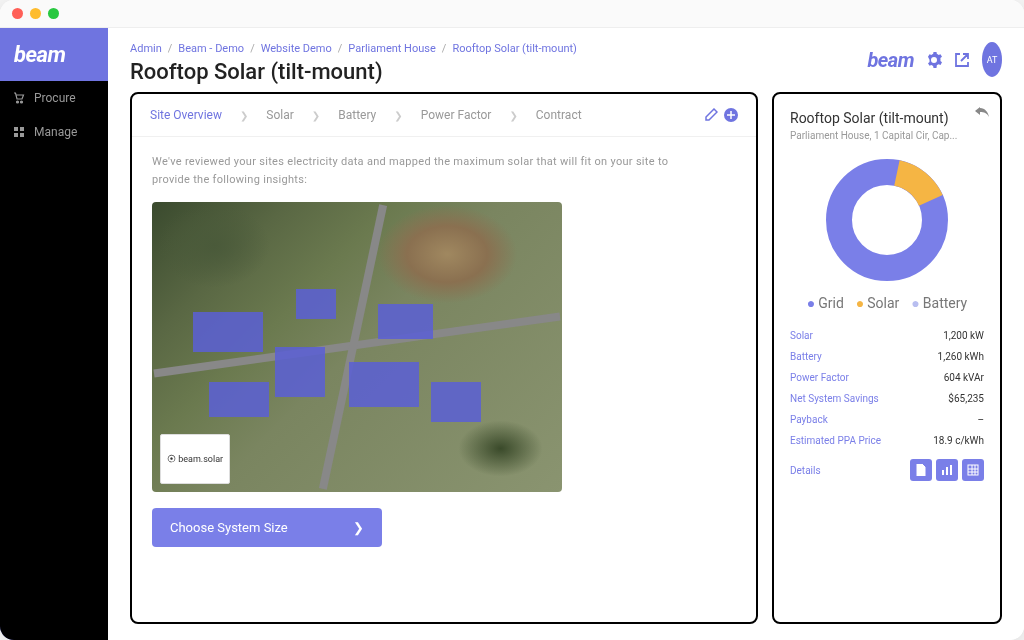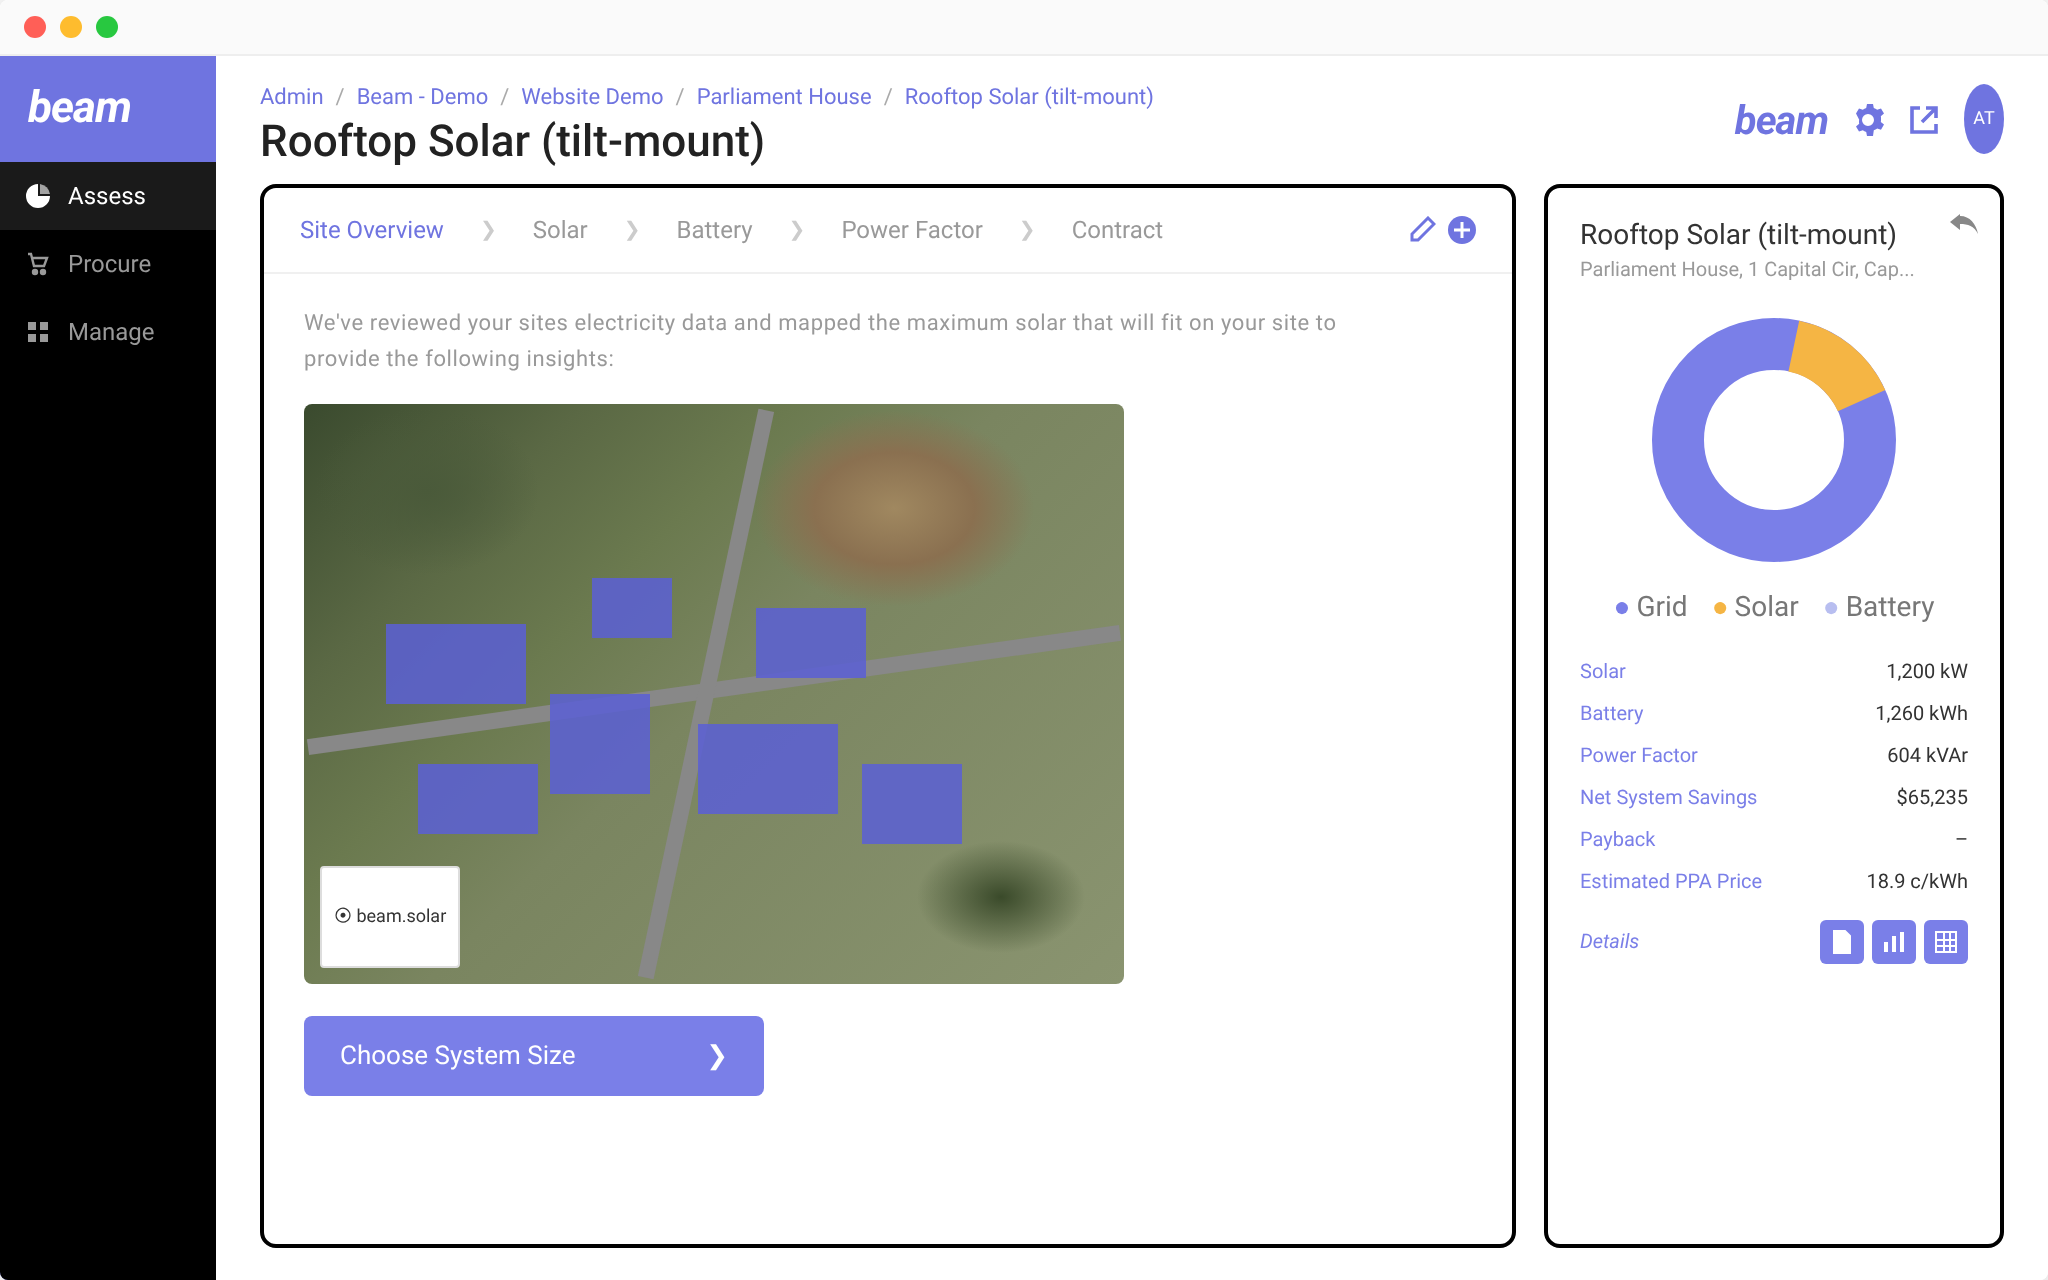--- a/index.html
+++ b/index.html
@@ -1,17 +1,17 @@
 <!DOCTYPE html>
 <html><head>
 <meta charset="utf-8">
 <style>
 * { margin:0; padding:0; box-sizing:border-box; font-family:-apple-system,BlinkMacSystemFont,"Segoe UI",Roboto,sans-serif; }
 body { background:#f5f5f5; width:1024px; height:640px; overflow:hidden; }
-.window { width:1024px; height:640px; background:#fff; border-radius:4px; overflow:hidden; display:flex; flex-direction:column; box-shadow:0 4px 20px rgba(0,0,0,0.1); }
+.window { width:1024px; height:640px; background:#fff; border-radius:14px; overflow:hidden; display:flex; flex-direction:column; box-shadow:0 4px 20px rgba(0,0,0,0.1); }
 .titlebar { height:28px; background:#fafafa; display:flex; align-items:center; padding:0 12px; gap:7px; border-bottom:1px solid #eee; }
 .dot { width:11px; height:11px; border-radius:50%; }
 .dot.r{background:#ff5f57;} .dot.y{background:#febc2e;} .dot.g{background:#28c840;}
 .app { flex:1; display:flex; overflow:hidden; }
 .sidebar { width:108px; background:#6f74e0; display:flex; flex-direction:column; color:#fff; }
 .logo { padding:14px 14px; font-size:22px; font-weight:700; font-style:italic; letter-spacing:-0.5px; }
 .nav { background:#000; flex:1; }
 .nav-item { display:flex; align-items:center; gap:8px; padding:10px 12px; font-size:12px; color:#999; cursor:pointer; }
 .nav-item.active { color:#fff; background:#1a1a1a; }
 .nav-item .ic { width:14px; height:14px; display:inline-flex; align-items:center; justify-content:center; }
@@ -50,48 +50,39 @@
 .r-title { font-size:14px; color:#333; margin-bottom:4px; }
 .r-sub { font-size:10px; color:#999; margin-bottom:14px; white-space:nowrap; overflow:hidden; text-overflow:ellipsis; }
 .donut-wrap { display:flex; justify-content:center; margin-bottom:10px; }
 .legend { display:flex; justify-content:center; gap:12px; font-size:14px; color:#777; margin-bottom:14px; }
 .legend span::before { content:"●"; margin-right:3px; }
 .lg-grid::before{color:#7a7fe8;} .lg-solar::before{color:#f5b544;} .lg-batt::before{color:#b8bef0;}
 .stats { font-size:10px; }
 .stat { display:flex; justify-content:space-between; padding:5px 0; }
 .stat-label { color:#7a7fe8; }
 .stat-val { color:#333; }
-.details-row { display:flex; justify-content:space-between; align-items:center; margin-top:8px;font-style:italic; }
+.details-row { display:flex; justify-content:space-between; align-items:center; margin-top:8px; }
 .details-label { color:#7a7fe8; font-size:10px; }
 .detail-btns { display:flex; gap:4px; }
 .detail-btn { width:22px; height:22px; background:#7a7fe8; border-radius:3px; display:flex; align-items:center; justify-content:center; color:#fff; cursor:pointer; }
 svg { display:block; }
 </style>
 </head>
 <body>
 
 <div class="window">
   <div class="titlebar">
     <div class="dot r"></div>
     <div class="dot y"></div>
     <div class="dot g"></div>
   </div>
   <div class="app">
     <div class="sidebar">
       <div class="logo">beam</div>
       <div class="nav">
-        <div class="nav-item active">
-          <span class="ic">
-              <svg width="12" height="12" viewBox="0 0 12 12">
-                <path d="M6 0A6 6 0 1 0 12 6H6z" fill="currentColor"></path>
-                <path d="M7 0v5h5A6 6 0 0 0 7 0" fill="currentColor" opacity="0.6"></path>
-              </svg>
-            </span>
-          <span>Assess</span>
-        </div>
         <div class="nav-item">
           <span class="ic">
               <svg width="12" height="12" viewBox="0 0 12 12" fill="none" stroke="currentColor" stroke-width="1.2">
                 <path d="M1 1h1.5l1.5 6h5l1.5-4H3"></path>
                 <circle cx="4.5" cy="10" r="1" fill="currentColor"></circle>
                 <circle cx="8.5" cy="10" r="1" fill="currentColor"></circle>
               </svg>
             </span>
           <span>Procure</span>
         </div>

